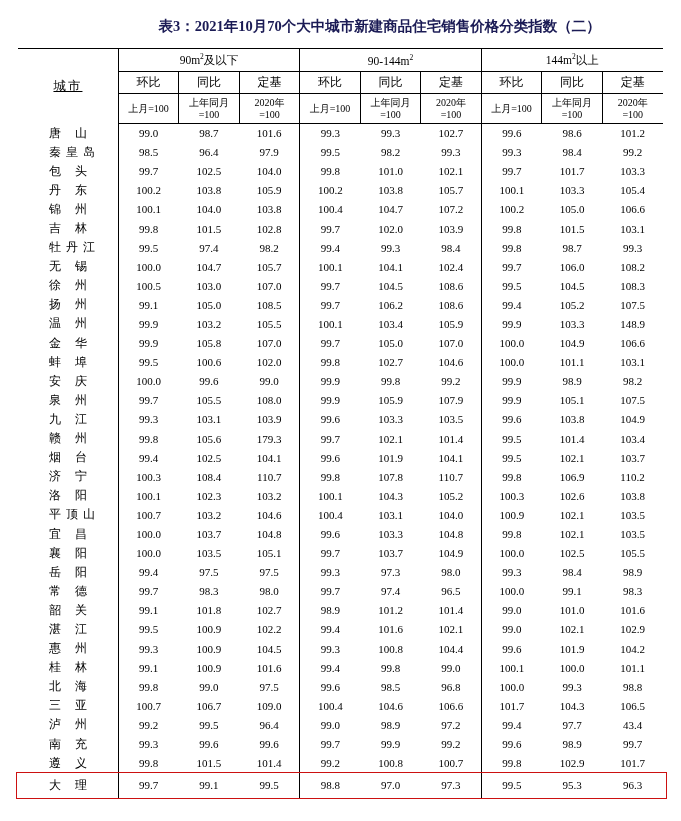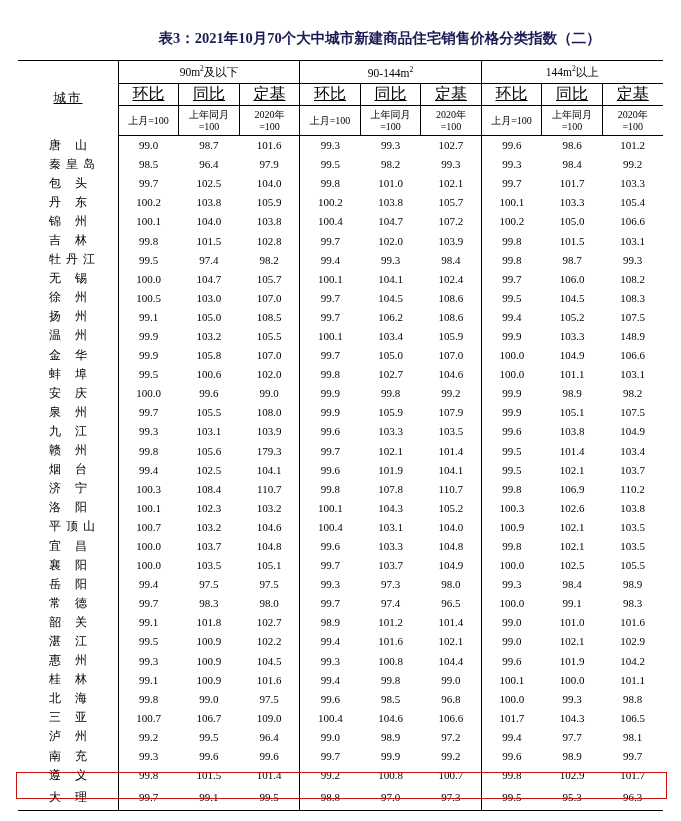--- a/index.html
+++ b/index.html
@@ -12,21 +12,21 @@
     height: 821px;
     font-family: "Liberation Sans", sans-serif;
     color: #000000;
     overflow: hidden;
   }
   .page {
     position: relative;
     width: 681px;
     height: 615px;
     box-sizing: border-box;
-    padding: 12px;
+    padding: 0;
   }
   .title {
     font-family: "Liberation Serif", serif;
     font-weight: bold;
     font-size: 14.5px;
     color: #1b1b55;
     text-align: center;
     padding: 17px 0 12px 78px;
     letter-spacing: 0px;
     white-space: nowrap;
@@ -48,23 +48,22 @@
   .tb-bot { border-bottom: 1.6px solid #000; }
   .thin-bot { border-bottom: 1px solid #000; }
   .vsep { border-left: 1px solid #000; }
   .hdr-group {
     height: 23px;
     font-size: 11.5px;
     font-family: "Liberation Serif", serif;
   }
   .hdr-sub {
     height: 22px;
-    font-size: 16px;
+    font-size: 12px;
     font-family: "Liberation Serif", serif;
-    text-decoration: underline;
   }
   .hdr-base {
     height: 30px;
     font-size: 10px;
     line-height: 1.15;
     font-family: "Liberation Serif", serif;
   }
   .city-head {
     font-size: 12.5px;
     font-family: "Liberation Serif", serif;
@@ -527,21 +526,21 @@
         <tr class="data">
           <td class="city"><span class="n2">泸州</span></td>
           <td class="num vsep">99.2</td>
           <td class="num">99.5</td>
           <td class="num">96.4</td>
           <td class="num vsep">99.0</td>
           <td class="num">98.9</td>
           <td class="num">97.2</td>
           <td class="num vsep">99.4</td>
           <td class="num">97.7</td>
-          <td class="num">98.1</td>
+          <td class="num">43.4</td>
         </tr>
         <tr class="data">
           <td class="city"><span class="n2">南充</span></td>
           <td class="num vsep">99.3</td>
           <td class="num">99.6</td>
           <td class="num">99.6</td>
           <td class="num vsep">99.7</td>
           <td class="num">99.9</td>
           <td class="num">99.2</td>
           <td class="num vsep">99.6</td>

